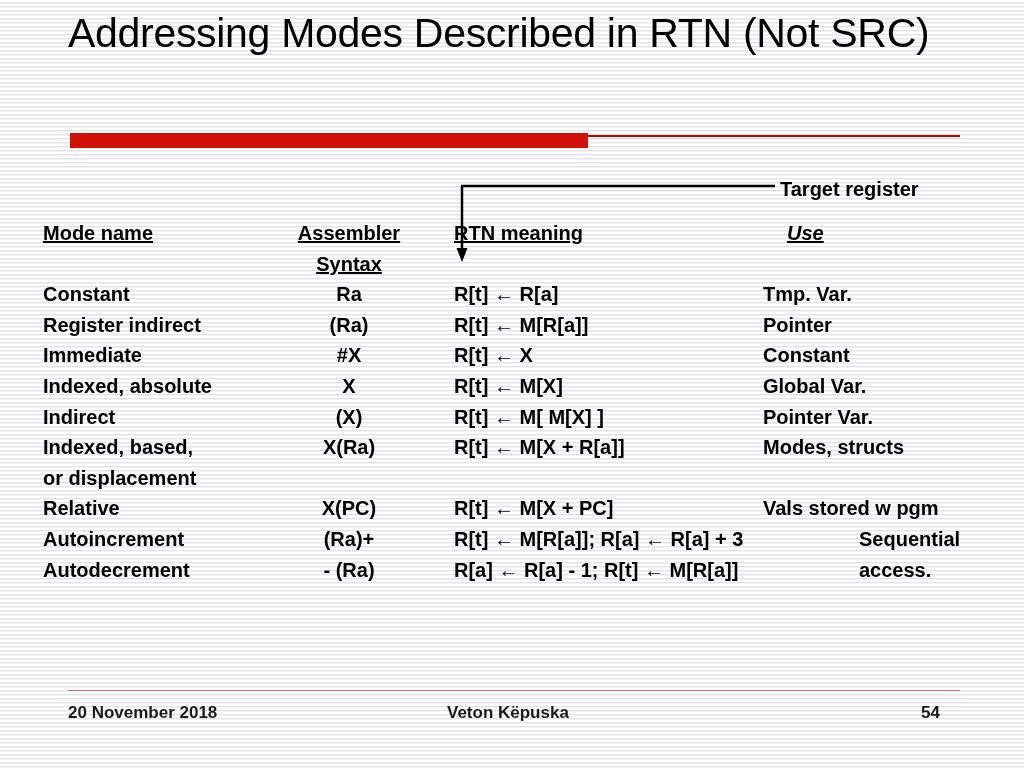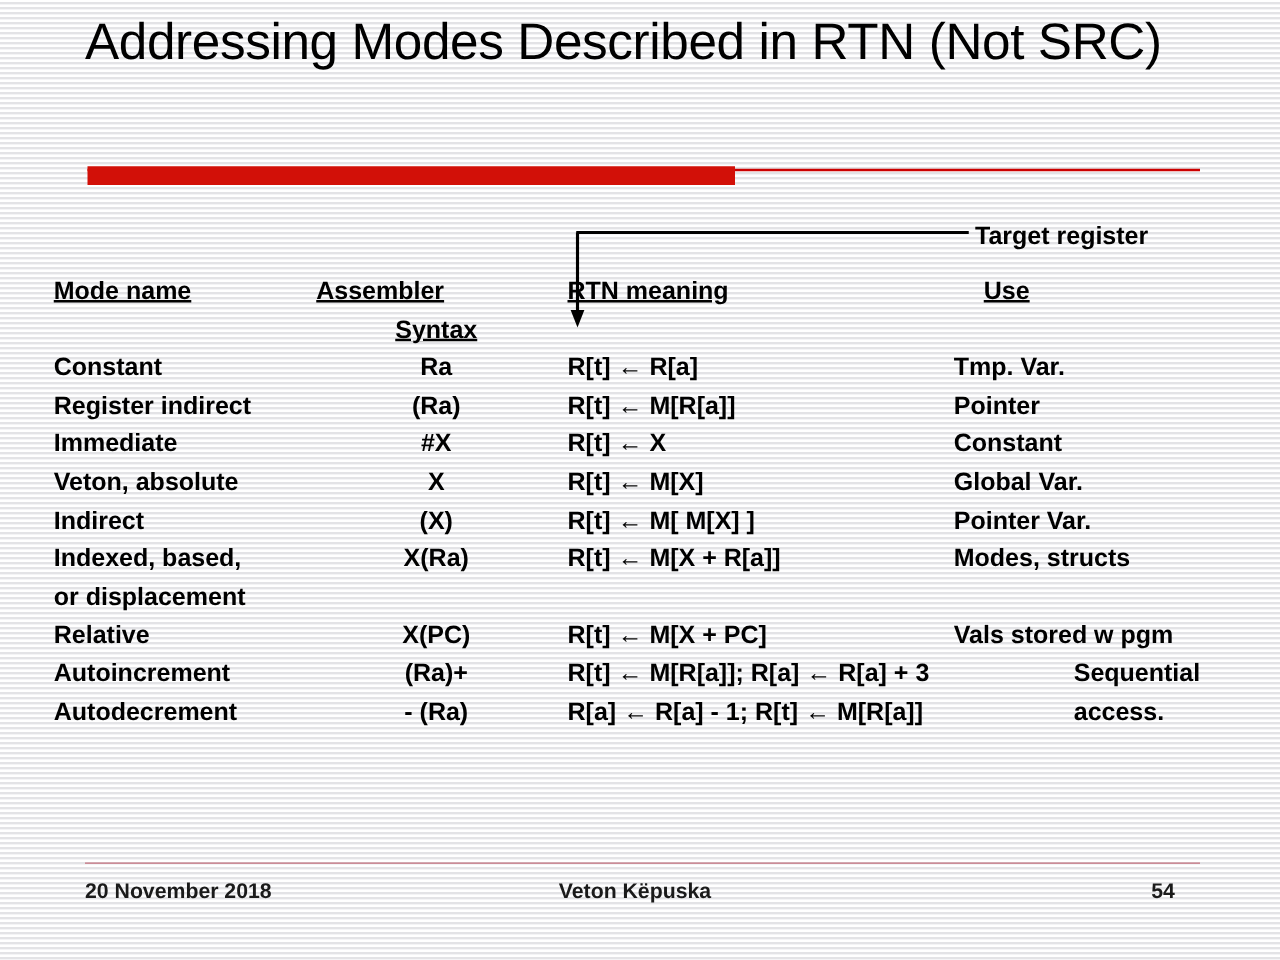--- a/index.html
+++ b/index.html
@@ -95,22 +95,22 @@
     position: absolute;
     white-space: pre;
     line-height: 30.6px;
   }
   .c-mode   { left: 32px; }
   .c-syntax { left: 258px; width: 160px; text-align: center; }
   .c-rtn    { left: 443px; }
   .c-use    { left: 752px; }
 
   .hdr .cell { text-decoration: underline; }
-  .hdr .c-syntax { left: 242px; width: 160px; text-align: left; }
-  .hdr .c-use { left: 776px; }
+  .hdr .c-syntax { left: 258px; width: 160px; text-align: center; }
+  .hdr .c-use { left: 776px; font-style: italic; }
   .hdr2 .c-syntax { left: 258px; width: 160px; text-align: center; text-decoration: underline; }
 
   .indent-use { left: 848px !important; }
 
   
   .footer-rule {
     position: absolute;
     left: 68px;
     top: 690px;
     width: 892px;
@@ -173,21 +173,21 @@
     </div>
 
     <div class="row">
       <span class="cell c-mode">Immediate</span>
       <span class="cell c-syntax">#X</span>
       <span class="cell c-rtn">R[t] ← X</span>
       <span class="cell c-use">Constant</span>
     </div>
 
     <div class="row">
-      <span class="cell c-mode">Veton, absolute</span>
+      <span class="cell c-mode">Indexed, absolute</span>
       <span class="cell c-syntax">X</span>
       <span class="cell c-rtn">R[t] ← M[X]</span>
       <span class="cell c-use">Global Var.</span>
     </div>
 
     <div class="row">
       <span class="cell c-mode">Indirect</span>
       <span class="cell c-syntax">(X)</span>
       <span class="cell c-rtn">R[t] ← M[ M[X] ]</span>
       <span class="cell c-use">Pointer Var.</span>

